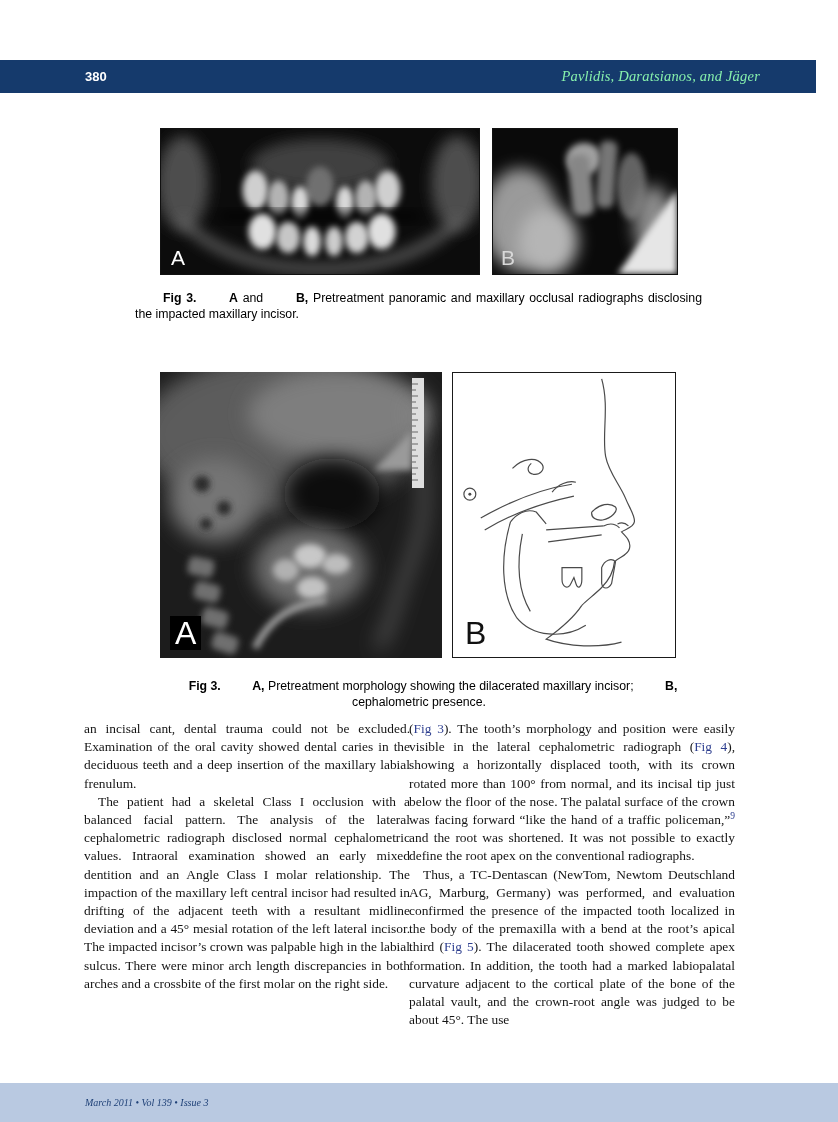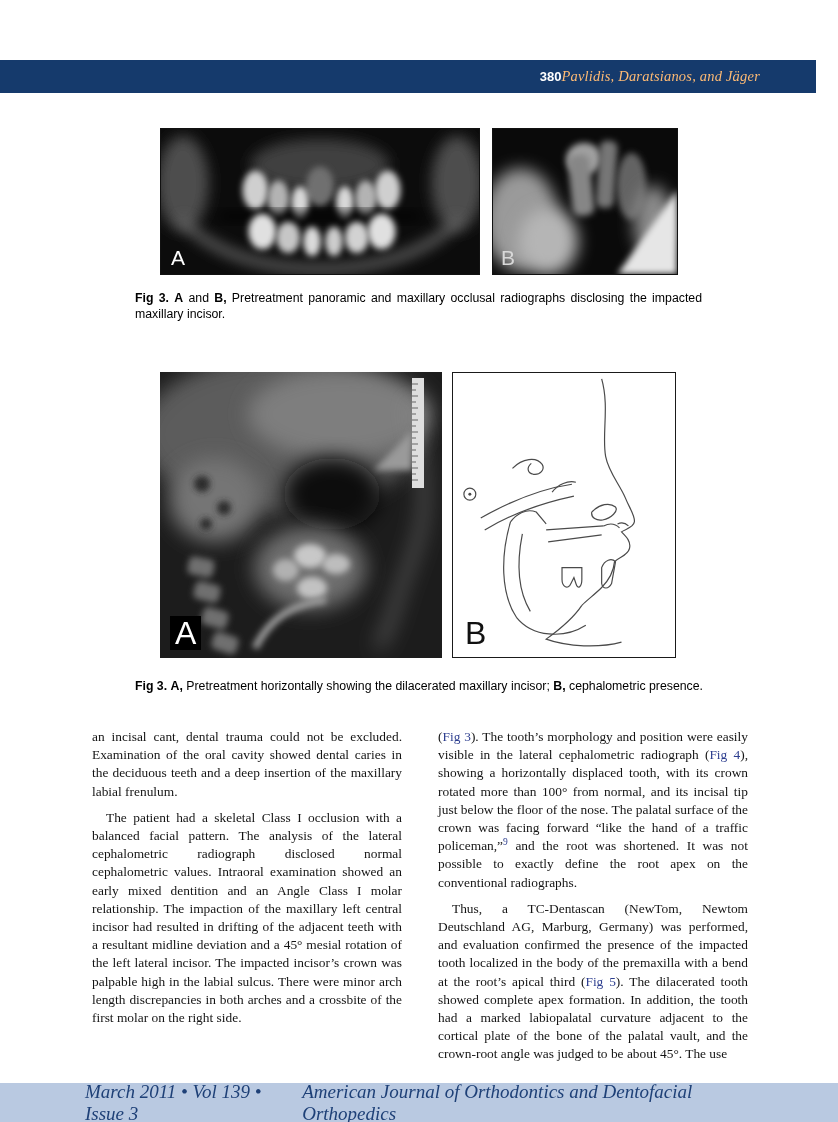--- a/index.html
+++ b/index.html
@@ -2,23 +2,23 @@
 <html style="--header-bg: #153a6c; --footer-bg: #b9c9e1; --footer-text: #1e4077; --link: #2d3e8f; --body-text: #141414;"><head>
 <meta charset="utf-8">
 <style>
   html,body{margin:0;padding:0;background:#ffffff;}
   .page{position:relative;width:838px;height:1122px;background:#fff;overflow:hidden;
         font-family:"Liberation Serif",serif;color:#141414;}
 
   
   .header-bar{position:absolute;left:0;top:60px;width:816px;height:33px;
               background:var(--header-bg,#153a6c);display:flex;align-items:center;
-              justify-content:flex-end;box-sizing:border-box;padding:0 56px 0 85px;}
+              justify-content:space-between;box-sizing:border-box;padding:0 56px 0 85px;}
   .page-number{color:#fff;font-family:"Liberation Sans",sans-serif;font-weight:bold;font-size:13px;}
-  .running-head{color:#fdba74;font-style:italic;font-size:14.5px;letter-spacing:.2px;}
+  .running-head{color:#86efac;font-style:italic;font-size:14.5px;letter-spacing:.2px;}
 
   
   .fig-img{position:absolute;box-sizing:border-box;}
   .fig3a{left:160px;top:128px;width:320px;height:147px;border:1px solid #111;}
   .fig3b{left:492px;top:128px;width:186px;height:147px;border:1px solid #111;}
   .fig4a{left:160px;top:372px;width:282px;height:286px;}
   .fig4b{left:452px;top:372px;width:224px;height:286px;background:#fff;border:1px solid #1a1a1a;}
   .fig-img svg{display:block;width:100%;height:100%;}
   .fig-letter{position:absolute;font-family:"Liberation Sans",sans-serif;line-height:1;}
   .l3a{left:10px;bottom:6px;font-size:21px;color:#fff;}
@@ -28,32 +28,32 @@
 
   .fig-caption{position:absolute;font-family:"Liberation Sans",sans-serif;
                font-size:12.3px;line-height:16px;color:#000;}
   .cap3{left:135px;top:290px;width:567px;text-align:justify;}
   .cap4{left:134px;top:678px;width:570px;text-align:center;}
 
   
   .col{position:absolute;top:720px;width:326px;text-align:justify;
        font-size:13.4px;line-height:18.2px;color:var(--body-text,#141414);}
   .col-left{left:84px;}
-  .col-right{left:430px;}
-  p.para{margin:8px;padding:0;}
+  .col-right{left:409px;}
+  p.para{margin:0;padding:0;}
   p.para.indent{text-indent:14px;}
-  .b{font-weight:bold;}
+  .b{font-weight:bold;margin-left:28px;}
   .link{color:var(--link,#2d3e8f);}
   sup.link{font-size:9.5px;line-height:0;vertical-align:super;}
 
   
   .footer-bar{position:absolute;left:0;top:1083px;width:838px;height:39px;
               background:var(--footer-bg,#b9c9e1);display:flex;align-items:center;
               justify-content:space-between;box-sizing:border-box;padding:0 83px 0 85px;
-              color:var(--footer-text,#1e4077);font-style:italic;font-size:19px;}
+              color:var(--footer-text,#1e4077);font-style:italic;font-size:10px;}
 </style>
 </head>
 <body>
 
 <div class="page">
 
   <div class="header-bar">
     <span class="page-number">380</span>
     <span class="running-head">Pavlidis, Daratsianos, and Jäger</span>
   </div>
@@ -172,29 +172,28 @@
         <path d="M110,196 h20 v12 c0,7 -4,11 -6,4 l-2,-6 l-3,6 c-3,7 -9,3 -9,-4 Z"></path>
         <path d="M58,150 C48,184 48,222 64,246 C80,266 112,268 134,254"></path>
         <path d="M58,150 C64,142 74,136 84,140 L94,152"></path>
         <path d="M70,162 C64,192 66,220 78,240"></path>
       </g>
       <circle cx="17" cy="122" r="1.5" fill="#4a4a4a"></circle>
     </svg>
     <span class="fig-letter l4b">B</span>
   </div>
 
-  <div class="fig-caption cap4"><span class="b">Fig 3.</span><span> </span><span class="b">A,</span><span> Pretreatment horizontally showing the dilacerated maxillary incisor; </span><span class="b">B,</span><span> cephalometric presence.</span></div>
+  <div class="fig-caption cap4"><span class="b">Fig 3.</span><span> </span><span class="b">A,</span><span> Pretreatment morphology showing the dilacerated maxillary incisor; </span><span class="b">B,</span><span> cephalometric presence.</span></div>
 
   <div class="col col-left">
       <p class="para"><span>an incisal cant, dental trauma could not be excluded. Examination of the oral cavity showed dental caries in the deciduous teeth and a deep insertion of the maxillary labial frenulum.</span></p>
       <p class="para indent"><span>The patient had a skeletal Class I occlusion with a balanced facial pattern. The analysis of the lateral cephalometric radiograph disclosed normal cephalometric values. Intraoral examination showed an early mixed dentition and an Angle Class I molar relationship. The impaction of the maxillary left central incisor had resulted in drifting of the adjacent teeth with a resultant midline deviation and a 45° mesial rotation of the left lateral incisor. The impacted incisor’s crown was palpable high in the labial sulcus. There were minor arch length discrepancies in both arches and a crossbite of the first molar on the right side.</span></p>
     </div>
   <div class="col col-right">
       <p class="para"><span>(</span><span class="link">Fig 3</span><span>). The tooth’s morphology and position were easily visible in the lateral cephalometric radiograph (</span><span class="link">Fig 4</span><span>), showing a horizontally displaced tooth, with its crown rotated more than 100° from normal, and its incisal tip just below the floor of the nose. The palatal surface of the crown was facing forward “like the hand of a traffic policeman,”</span><sup class="link">9</sup><span> and the root was shortened. It was not possible to exactly define the root apex on the conventional radiographs.</span></p>
       <p class="para indent"><span>Thus, a TC-Dentascan (NewTom, Newtom Deutschland AG, Marburg, Germany) was performed, and evaluation confirmed the presence of the impacted tooth localized in the body of the premaxilla with a bend at the root’s apical third (</span><span class="link">Fig 5</span><span>). The dilacerated tooth showed complete apex formation. In addition, the tooth had a marked labiopalatal curvature adjacent to the cortical plate of the bone of the palatal vault, and the crown-root angle was judged to be about 45°. The use</span></p>
     </div>
 
   <div class="footer-bar">
     <span>March 2011 • Vol 139 • Issue 3</span>
-    <span>American Journal of Orthodontics and Dentofacial Orthopedics</span>
   </div>
 
 </div>
 
 </body></html>

